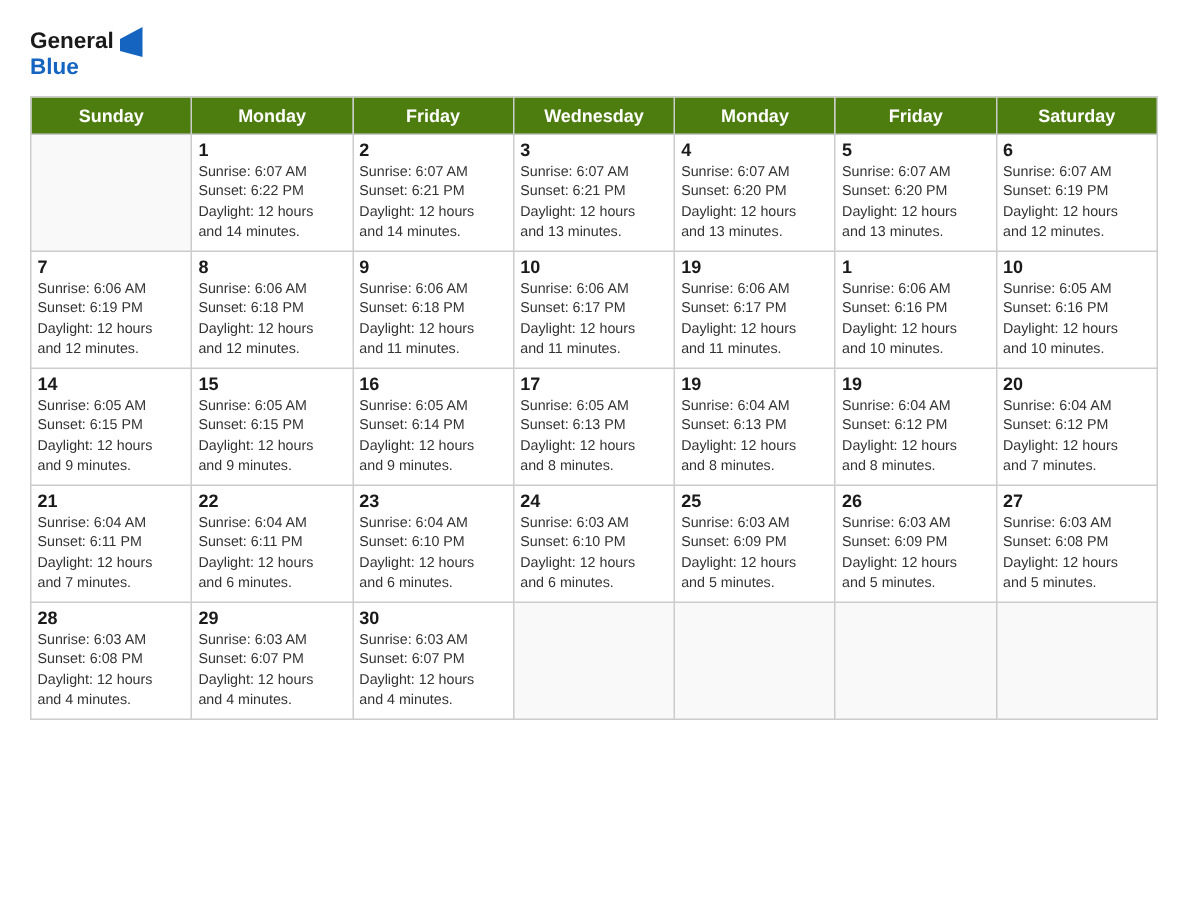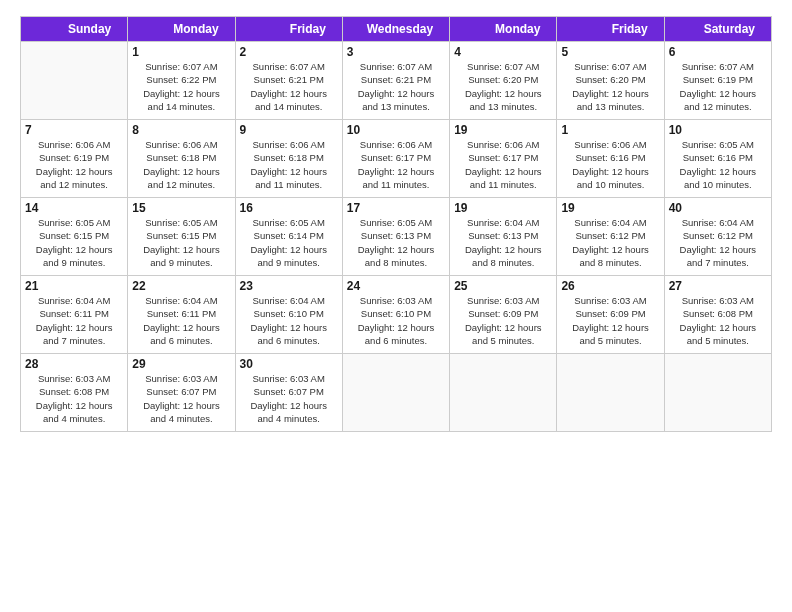--- a/index.html
+++ b/index.html
@@ -37,24 +37,24 @@
     .subtitle {
       font-size: 14px;
       color: #444;
     }
     .calendar {
       width: 100%;
       border-collapse: collapse;
       font-size: 10.5px;
     }
     .calendar thead th {
-      background-color: #6d28d9;
+      background-color: #4d7c0f;
       color: #fff;
       padding: 5px 16px;
-      text-align: right;
+      text-align: center;
       font-size: 12px;
       font-weight: bold;
       border: 1px solid #ccc;
     }
     .calendar tbody td {
       border: 1px solid #ccc;
       vertical-align: top;
       padding: 3px 4px;
       width: calc(100% / 7);
       height: 78px;
@@ -63,30 +63,42 @@
       font-size: 12px;
       font-weight: bold;
       color: #1a1a1a;
       display: block;
       margin-bottom: 1px;
     }
     .day-info {
       font-size: 9.5px;
       color: #333;
       line-height: 1.4;
-      text-align: center;
     }
     .empty-cell {
       background: #f9f9f9;
     }
   </style>
 </head>
 <body>
 
 <div class="page">
+  <div class="header">
+    <div class="logo">
+        <svg width="80" height="38" viewBox="0 0 80 38">
+          <text x="0" y="16" font-size="15" font-weight="bold" fill="#1a1a1a" font-family="Arial">General</text>
+          <text x="0" y="33" font-size="15" font-weight="bold" fill="#1565c0" font-family="Arial">Blue</text>
+          <polygon points="60,10 75,2 75,22 60,18" fill="#1565c0"></polygon>
+        </svg>
+      </div>
+    <div class="title-section">
+      <div class="month-title"></div>
+      <div class="subtitle"></div>
+    </div>
+  </div>
 
   <table class="calendar">
     <thead>
       <tr>
       <th>Sunday</th>
           <th>Monday</th>
           <th>Friday</th>
           <th>Wednesday</th>
           <th>Monday</th>
           <th>Friday</th>
@@ -170,21 +182,21 @@
           </td>
           <td>
             <span class="day-number">19</span>
             <div class="day-info">Sunrise: 6:04 AM<br>Sunset: 6:13 PM<br>Daylight: 12 hours<br>and 8 minutes.</div>
           </td>
           <td>
             <span class="day-number">19</span>
             <div class="day-info">Sunrise: 6:04 AM<br>Sunset: 6:12 PM<br>Daylight: 12 hours<br>and 8 minutes.</div>
           </td>
           <td>
-            <span class="day-number">40</span>
+            <span class="day-number">20</span>
             <div class="day-info">Sunrise: 6:04 AM<br>Sunset: 6:12 PM<br>Daylight: 12 hours<br>and 7 minutes.</div>
           </td>
         </tr>
         <tr>
           <td>
             <span class="day-number">21</span>
             <div class="day-info">Sunrise: 6:04 AM<br>Sunset: 6:11 PM<br>Daylight: 12 hours<br>and 7 minutes.</div>
           </td>
           <td>
             <span class="day-number">22</span>

